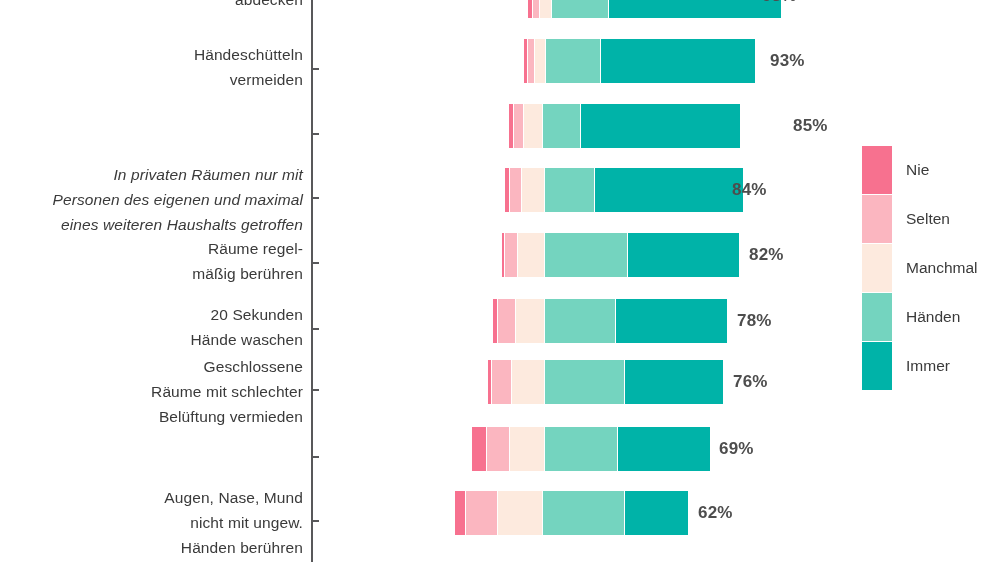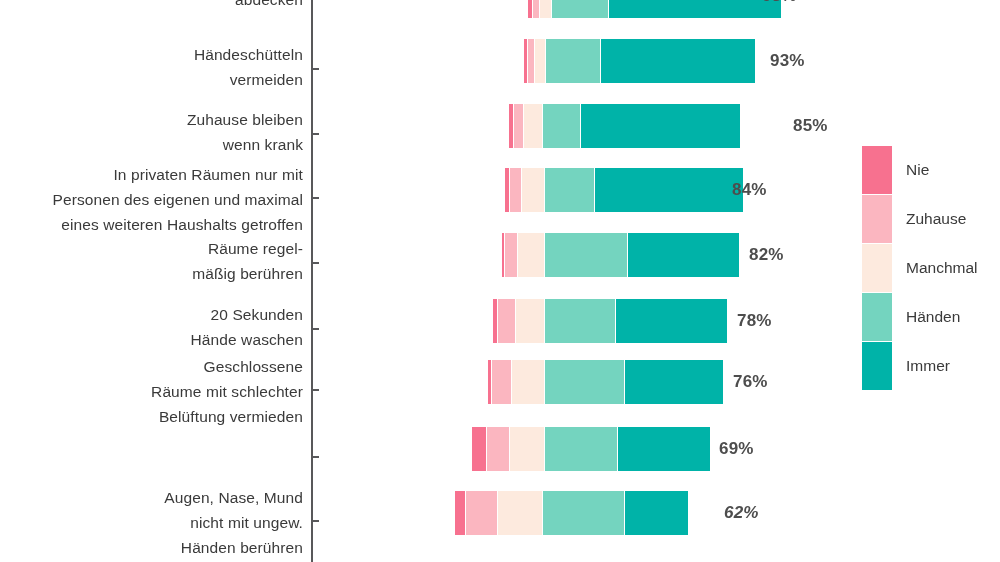--- a/index.html
+++ b/index.html
@@ -139,33 +139,31 @@
         <div class="bar" style="left: 524px;">
           <div class="seg" style="width: 4px; background: rgb(247, 113, 143);"></div>
           <div class="seg" style="width: 7px; background: rgb(251, 182, 192);"></div>
           <div class="seg" style="width: 11px; background: rgb(253, 234, 222);"></div>
           <div class="seg" style="width: 55px; background: rgb(116, 212, 191);"></div>
           <div class="seg" style="width: 154px; background: rgb(0, 179, 168);"></div>
         </div>
         <div class="value-label" style="left: 770px;">93%</div>
       </div>
       <div class="row" style="top: 104px; height: 44px;">
-        <div class="row-label" style="top: 3px;">Zuhause bleiben
-wenn krank</div>
         <div class="bar" style="left: 509px;">
           <div class="seg" style="width: 5px; background: rgb(247, 113, 143);"></div>
           <div class="seg" style="width: 10px; background: rgb(251, 182, 192);"></div>
           <div class="seg" style="width: 19px; background: rgb(253, 234, 222);"></div>
           <div class="seg" style="width: 38px; background: rgb(116, 212, 191);"></div>
           <div class="seg" style="width: 159px; background: rgb(0, 179, 168);"></div>
         </div>
         <div class="value-label" style="left: 757px; margin-left: 36px;">85%</div>
       </div>
       <div class="row" style="top: 168px; height: 44px;">
-        <div class="row-label" style="top: -6.5px;">In privaten Räumen nur mit
+        <div class="row-label" style="top: -6.5px; font-style: italic;">In privaten Räumen nur mit
 Personen des eigenen und maximal
 eines weiteren Haushalts getroffen</div>
         <div class="bar" style="left: 505px;">
           <div class="seg" style="width: 5px; background: rgb(247, 113, 143);"></div>
           <div class="seg" style="width: 12px; background: rgb(251, 182, 192);"></div>
           <div class="seg" style="width: 23px; background: rgb(253, 234, 222);"></div>
           <div class="seg" style="width: 50px; background: rgb(116, 212, 191);"></div>
           <div class="seg" style="width: 148px; background: rgb(0, 179, 168);"></div>
         </div>
         <div class="value-label" style="left: 732px;">84%</div>
@@ -221,32 +219,32 @@
         <div class="row-label" style="top: -6.5px;">Augen, Nase, Mund
 nicht mit ungew.
 Händen berühren</div>
         <div class="bar" style="left: 455px;">
           <div class="seg" style="width: 11px; background: rgb(247, 113, 143);"></div>
           <div class="seg" style="width: 32px; background: rgb(251, 182, 192);"></div>
           <div class="seg" style="width: 45px; background: rgb(253, 234, 222);"></div>
           <div class="seg" style="width: 82px; background: rgb(116, 212, 191);"></div>
           <div class="seg" style="width: 63px; background: rgb(0, 179, 168);"></div>
         </div>
-        <div class="value-label" style="left: 724px; font-style: italic;">62%</div>
+        <div class="value-label" style="left: 698px;">62%</div>
       </div>
     </div>
 
   <div class="legend" id="legend">
       <div class="legend-item">
         <div class="legend-swatch" style="background: rgb(247, 113, 143);"></div>
         <div class="legend-text">Nie</div>
       </div>
       <div class="legend-item">
         <div class="legend-swatch" style="background: rgb(251, 182, 192);"></div>
-        <div class="legend-text">Zuhause</div>
+        <div class="legend-text">Selten</div>
       </div>
       <div class="legend-item">
         <div class="legend-swatch" style="background: rgb(253, 234, 222);"></div>
         <div class="legend-text">Manchmal</div>
       </div>
       <div class="legend-item">
         <div class="legend-swatch" style="background: rgb(116, 212, 191);"></div>
         <div class="legend-text">Händen</div>
       </div>
       <div class="legend-item">

